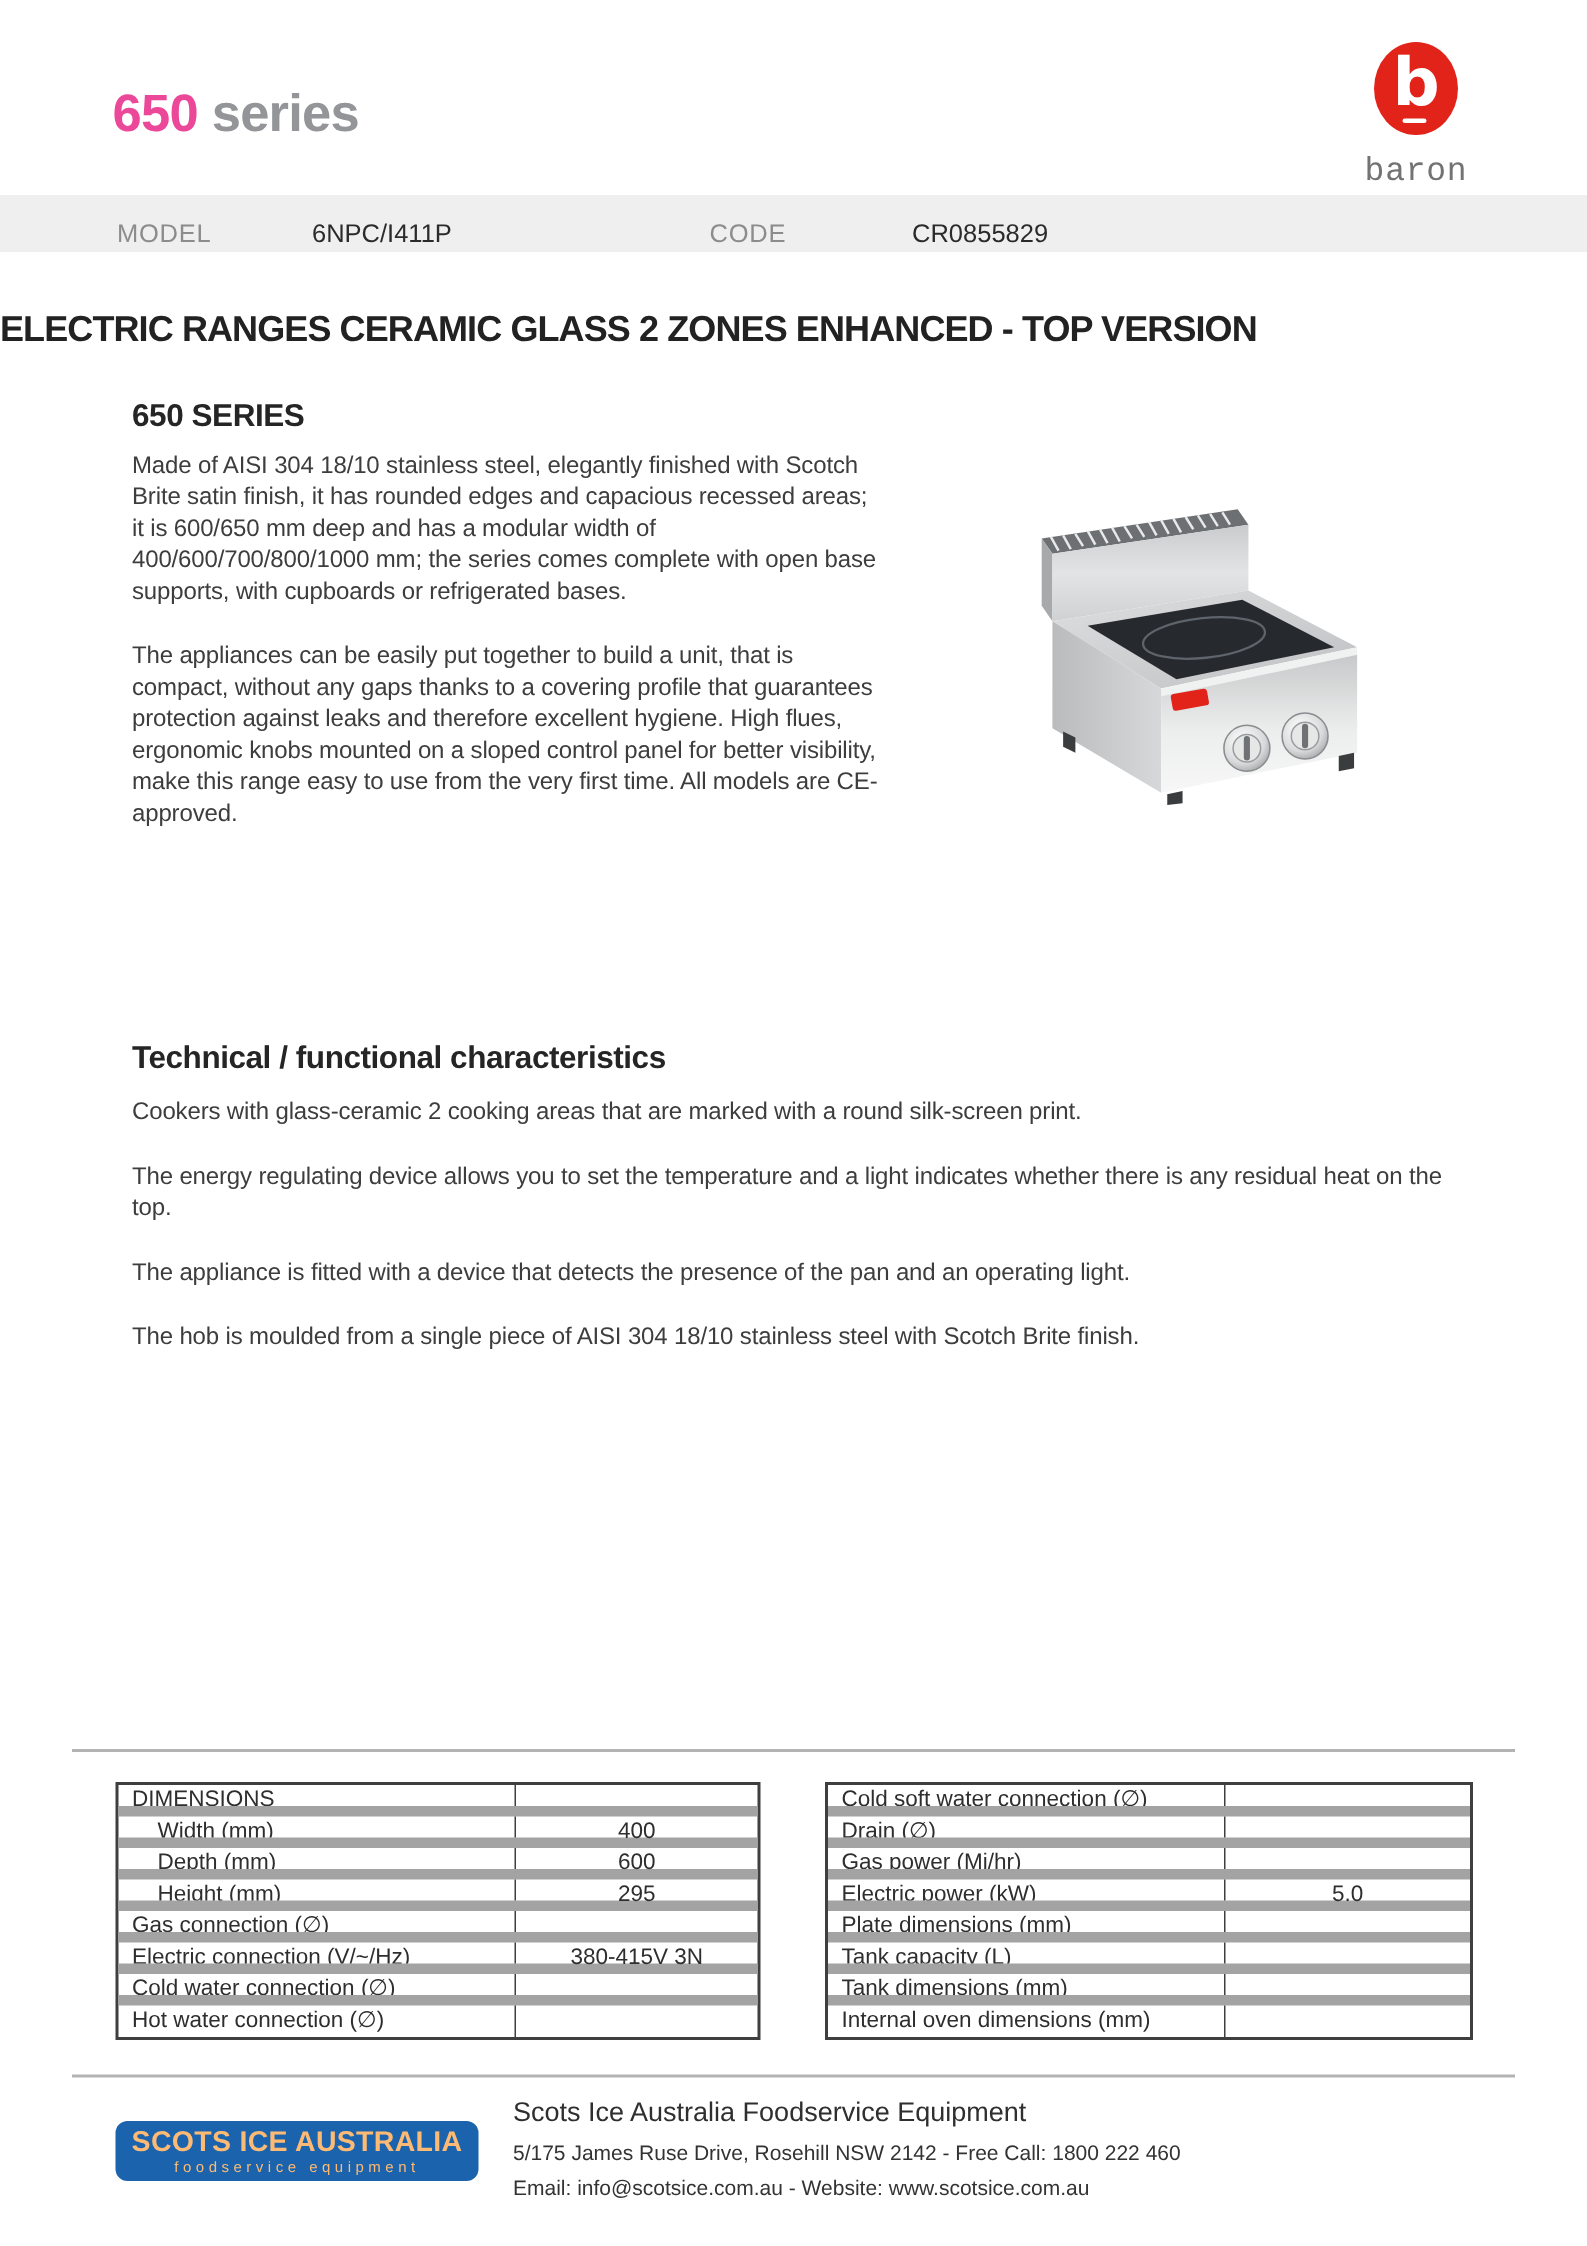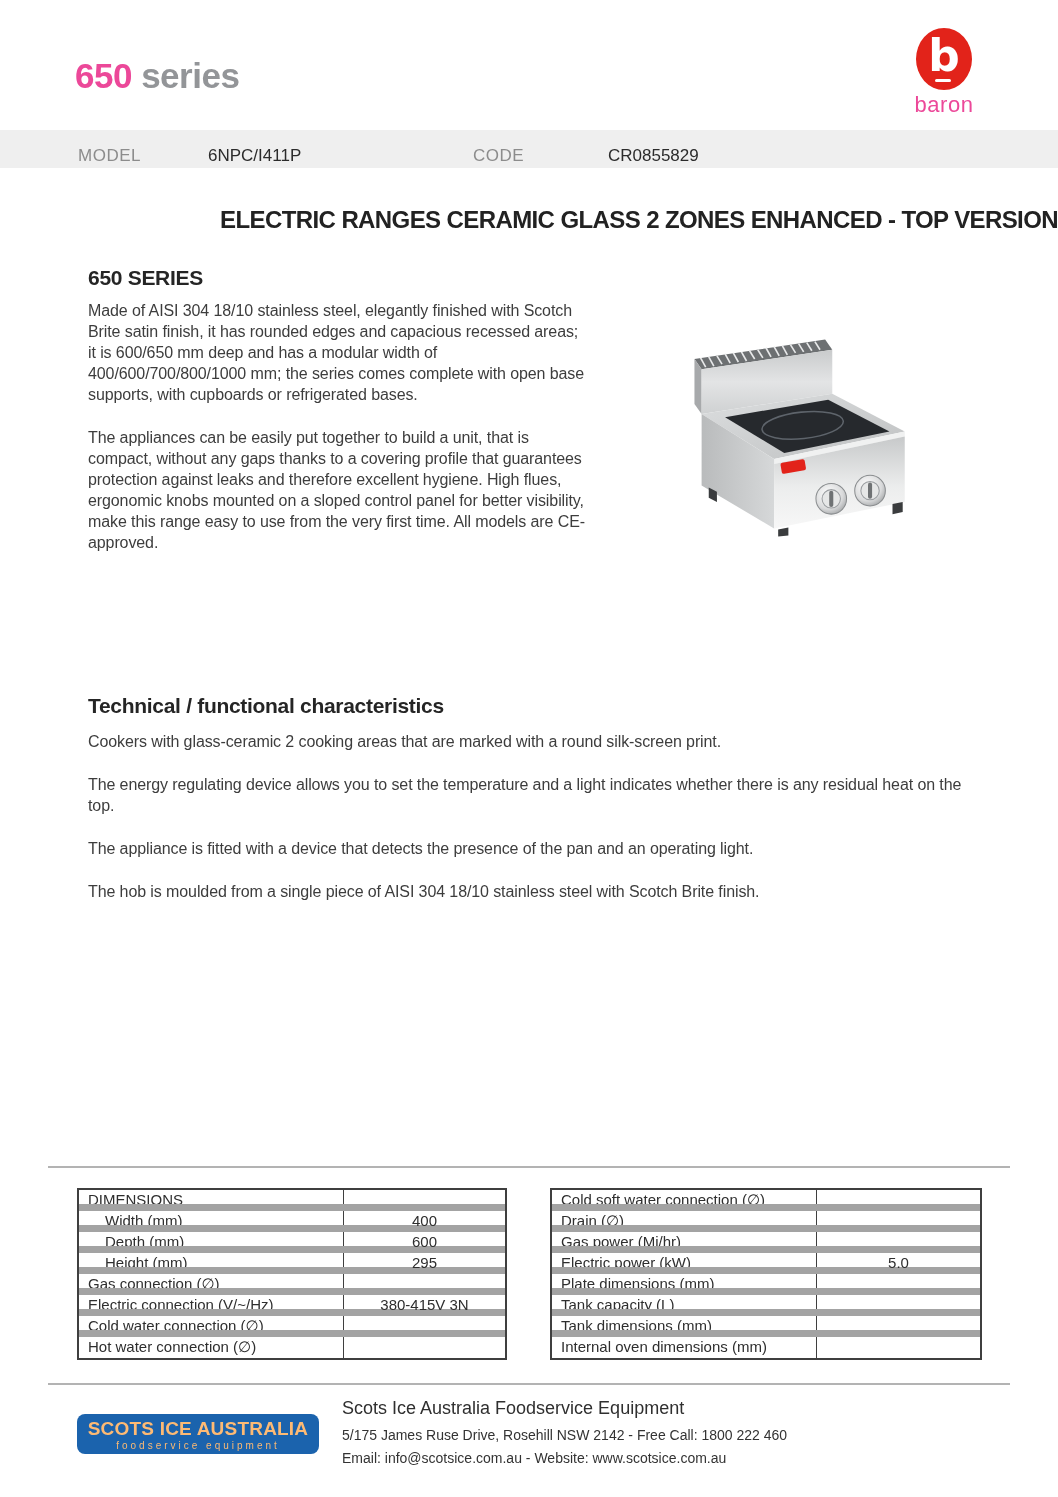--- a/index.html
+++ b/index.html
@@ -28,39 +28,39 @@
   }
   .brand-b {
     position: absolute; left: 0; right: 0; top: 2px;
     color: #ffffff; font-size: 44px; font-weight: bold;
     font-family: "DejaVu Sans", sans-serif; line-height: 52px;
   }
   .brand-b-underline {
     position: absolute; left: 19px; bottom: 8px;
     width: 16px; height: 3px; background: #ffffff; border-radius: 2px;
   }
-  .brand-word { margin-top: 2px; font-size: 22px; color: #ec4899; letter-spacing: 0.5px; }
+  .brand-word { margin-top: 12px; font-size: 22px; color: #737373; letter-spacing: 0.5px; font-family: Liberation Mono, monospace; }
 
   
   .model-bar {
     position: absolute; left: 0; top: 130px; width: 1058px; height: 38px;
     background: #efefef;
   }
   .model-bar span { position: absolute; top: 16px; font-size: 17px; }
   .mb-label { color: #8c8c8c; letter-spacing: 0.5px; }
   .mb-value { color: #2b2b2b; }
   .mb-model-label { left: 78px; }
   .mb-model-value { left: 208px; }
   .mb-code-label { left: 473px; }
   .mb-code-value { left: 608px; }
 
   
   .page-title {
     position: absolute; left: 0; top: 206px; width: 1058px;
-    text-align: right; font-size: 24px; font-weight: bold;
+    text-align: left; font-size: 24px; font-weight: bold;
     color: #222222; letter-spacing: -0.6px;
   }
 
   
   .series-section {
     position: absolute; left: 88px; top: 266px; width: 500px;
   }
   .section-heading {
     font-size: 21px; font-weight: bold; color: #252525;
     margin-bottom: 10px; letter-spacing: -0.3px;

